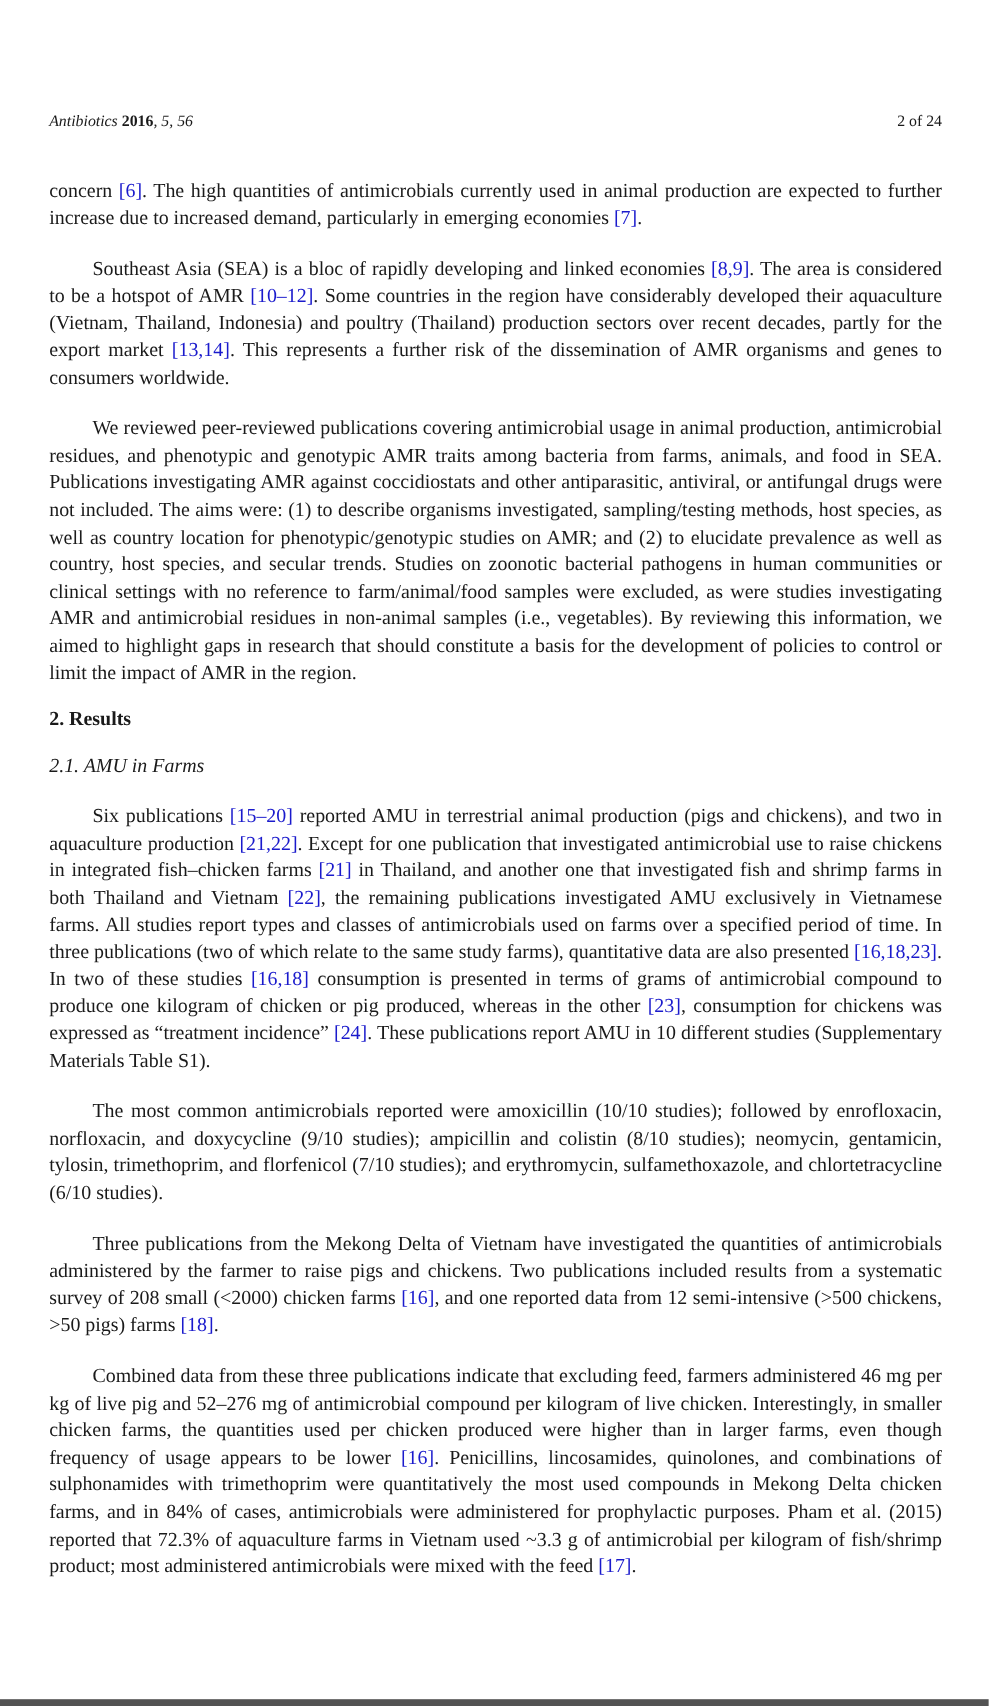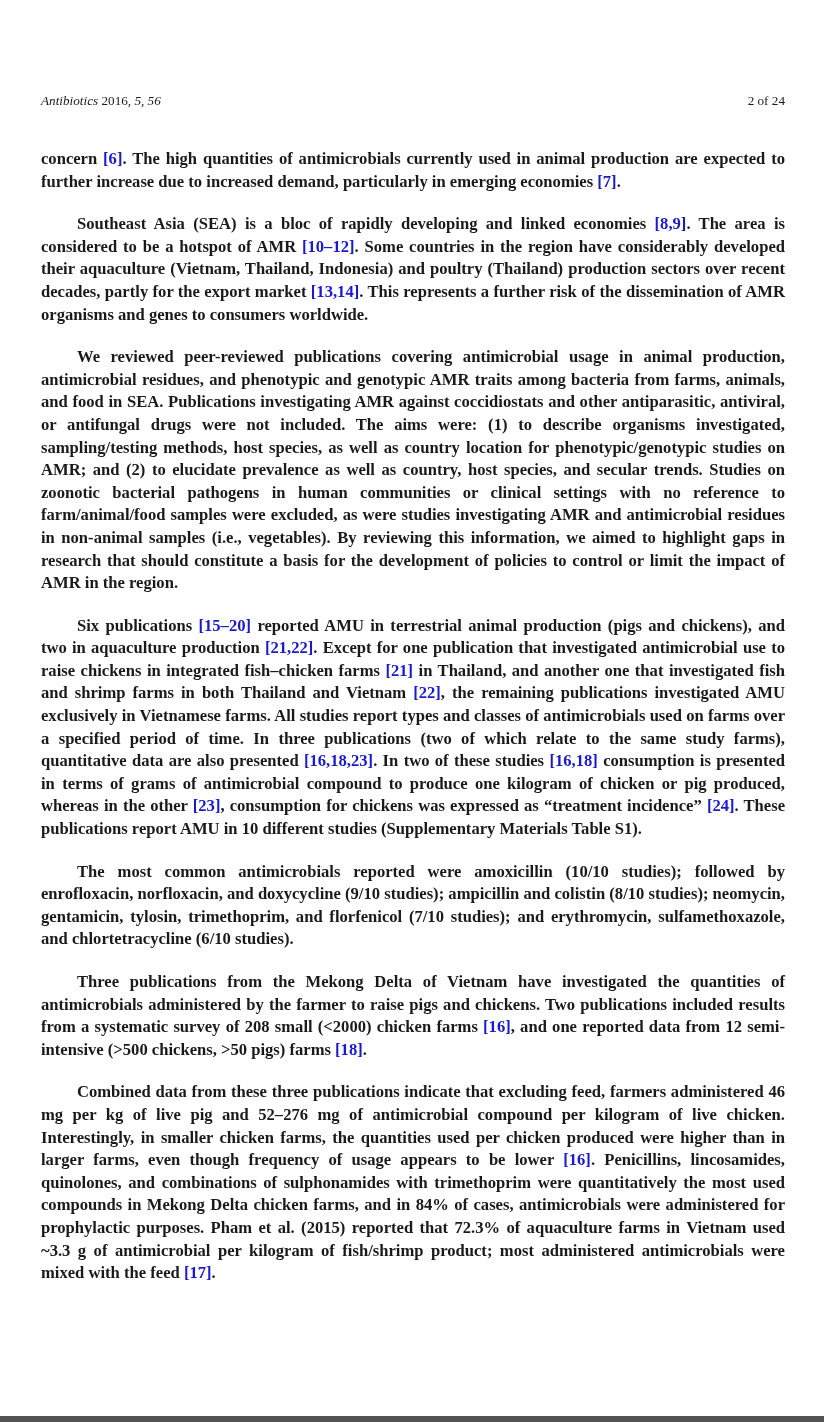--- a/index.html
+++ b/index.html
@@ -3,23 +3,23 @@
 <meta charset="utf-8">
 <style>
   html, body { margin:0; padding:0; background:#ffffff; }
   body { width:824px; height:1422px; position:relative; overflow:hidden;
          font-family:"Liberation Serif", "DejaVu Serif", serif; color:#1a1a1a; }
   .page { position:absolute; left:41px; top:0; width:744px; }
   .header { position:absolute; top:93px; left:0; width:744px; font-size:13.2px; line-height:16px; }
   .header .left { position:absolute; left:0; }
   .header .right { position:absolute; right:0; }
   .header i { }
-  .header b { font-weight:normal; }
+  .header b { font-weight:bold; }
   .body { position:absolute; top:148px; left:0; width:744px; font-size:16.6px; line-height:22.6px; }
-  p { margin:0; text-align:justify; text-align-last:left;font-weight:bold; }
+  p { margin:0; text-align:justify; text-align-last:left; }
   p.indent { text-indent:36px;margin-top:20px; }
   a.ref { color:#1a1acc; text-decoration:none; }
   h2 { margin:0; font-size:16.6px; font-weight:bold; line-height:22.6px; }
   h3 { margin:0; font-size:16.6px; font-style:italic; font-weight:normal; line-height:22.6px; }
   .sec-head { margin-top:16px; margin-bottom:16px; }
   .subsec-head { margin-bottom:10px; }
   .bottom-bar { position:absolute; left:0; bottom:0; width:824px; height:6px; background:#535353; }
 </style>
 </head>
 <body>
@@ -29,20 +29,22 @@
     <span class="left"><i>Antibiotics</i> <b>2016</b><i>, 5, 56</i></span>
     <span class="right">2 of 24</span>
   </div>
 
   <div class="body">
     <div id="intro-paras">
         <p class=""><span>concern </span><a class="ref">[6]</a><span>. The high quantities of antimicrobials currently used in animal production are expected to further increase due to increased demand, particularly in emerging economies </span><a class="ref">[7]</a><span>.</span></p>
         <p class="indent"><span>Southeast Asia (SEA) is a bloc of rapidly developing and linked economies </span><a class="ref">[8,9]</a><span>.  The area is considered to be a hotspot of AMR </span><a class="ref">[10–12]</a><span>. Some countries in the region have considerably developed their aquaculture (Vietnam, Thailand, Indonesia) and poultry (Thailand) production sectors over recent decades, partly for the export market </span><a class="ref">[13,14]</a><span>.  This represents a further risk of the dissemination of AMR organisms and genes to consumers worldwide.</span></p>
         <p class="indent"><span>We reviewed peer-reviewed publications covering antimicrobial usage in animal production, antimicrobial residues, and phenotypic and genotypic AMR traits among bacteria from farms, animals, and food in SEA. Publications investigating AMR against coccidiostats and other antiparasitic, antiviral, or antifungal drugs were not included.  The aims were: (1) to describe organisms investigated, sampling/testing methods, host species, as well as country location for phenotypic/genotypic studies on AMR; and (2) to elucidate prevalence as well as country, host species, and secular trends. Studies on zoonotic bacterial pathogens in human communities or clinical settings with no reference to farm/animal/food samples were excluded, as were studies investigating AMR and antimicrobial residues in non-animal samples (i.e., vegetables). By reviewing this information, we aimed to highlight gaps in research that should constitute a basis for the development of policies to control or limit the impact of AMR in the region.</span></p>
       </div>
+    <h2 class="sec-head">2.  Results</h2>
+    <h3 class="subsec-head">2.1. AMU in Farms</h3>
     <div id="section-paras">
         <p class="indent"><span>Six publications </span><a class="ref">[15–20]</a><span> reported AMU in terrestrial animal production (pigs and chickens), and two in aquaculture production </span><a class="ref">[21,22]</a><span>. Except for one publication that investigated antimicrobial use to raise chickens in integrated fish–chicken farms </span><a class="ref">[21]</a><span> in Thailand, and another one that investigated fish and shrimp farms in both Thailand and Vietnam </span><a class="ref">[22]</a><span>, the remaining publications investigated AMU exclusively in Vietnamese farms.  All studies report types and classes of antimicrobials used on farms over a specified period of time. In three publications (two of which relate to the same study farms), quantitative data are also presented </span><a class="ref">[16,18,23]</a><span>. In two of these studies </span><a class="ref">[16,18]</a><span> consumption is presented in terms of grams of antimicrobial compound to produce one kilogram of chicken or pig produced, whereas in the other </span><a class="ref">[23]</a><span>, consumption for chickens was expressed as “treatment incidence” </span><a class="ref">[24]</a><span>. These publications report AMU in 10 different studies (Supplementary Materials Table S1).</span></p>
         <p class="indent"><span>The most common antimicrobials reported were amoxicillin (10/10 studies); followed by enrofloxacin, norfloxacin, and doxycycline (9/10 studies); ampicillin and colistin (8/10 studies); neomycin, gentamicin, tylosin, trimethoprim, and florfenicol (7/10 studies); and erythromycin, sulfamethoxazole, and chlortetracycline (6/10 studies).</span></p>
         <p class="indent"><span>Three publications from the Mekong Delta of Vietnam have investigated the quantities of antimicrobials administered by the farmer to raise pigs and chickens.  Two publications included results from a systematic survey of 208 small (&lt;2000) chicken farms </span><a class="ref">[16]</a><span>, and one reported data from 12 semi-intensive (&gt;500 chickens, &gt;50 pigs) farms </span><a class="ref">[18]</a><span>.</span></p>
         <p class="indent"><span>Combined data from these three publications indicate that excluding feed, farmers administered 46 mg per kg of live pig and 52–276 mg of antimicrobial compound per kilogram of live chicken. Interestingly, in smaller chicken farms, the quantities used per chicken produced were higher than in larger farms, even though frequency of usage appears to be lower </span><a class="ref">[16]</a><span>. Penicillins, lincosamides, quinolones, and combinations of sulphonamides with trimethoprim were quantitatively the most used compounds in Mekong Delta chicken farms, and in 84% of cases, antimicrobials were administered for prophylactic purposes. Pham et al. (2015) reported that 72.3% of aquaculture farms in Vietnam used ~3.3 g of antimicrobial per kilogram of fish/shrimp product; most administered antimicrobials were mixed with the feed </span><a class="ref">[17]</a><span>.</span></p>
       </div>
   </div>
 </div>
 
 <div class="bottom-bar"></div>

